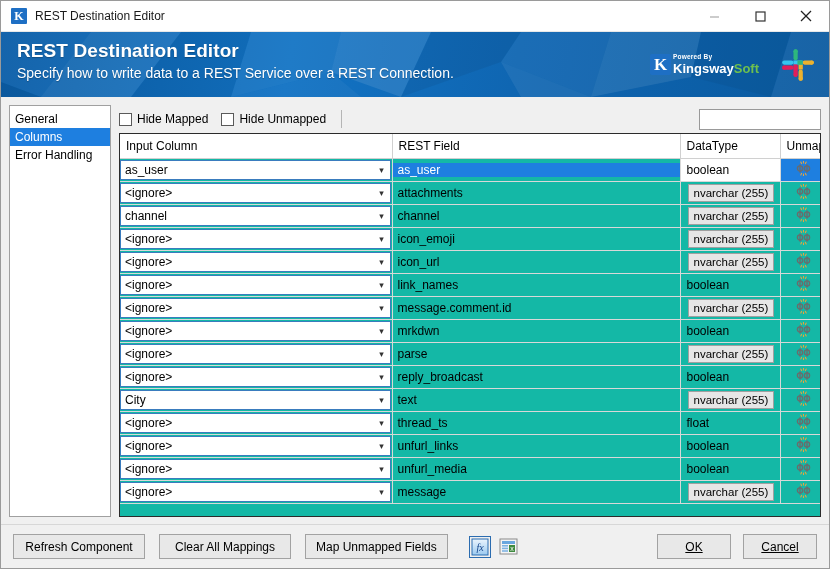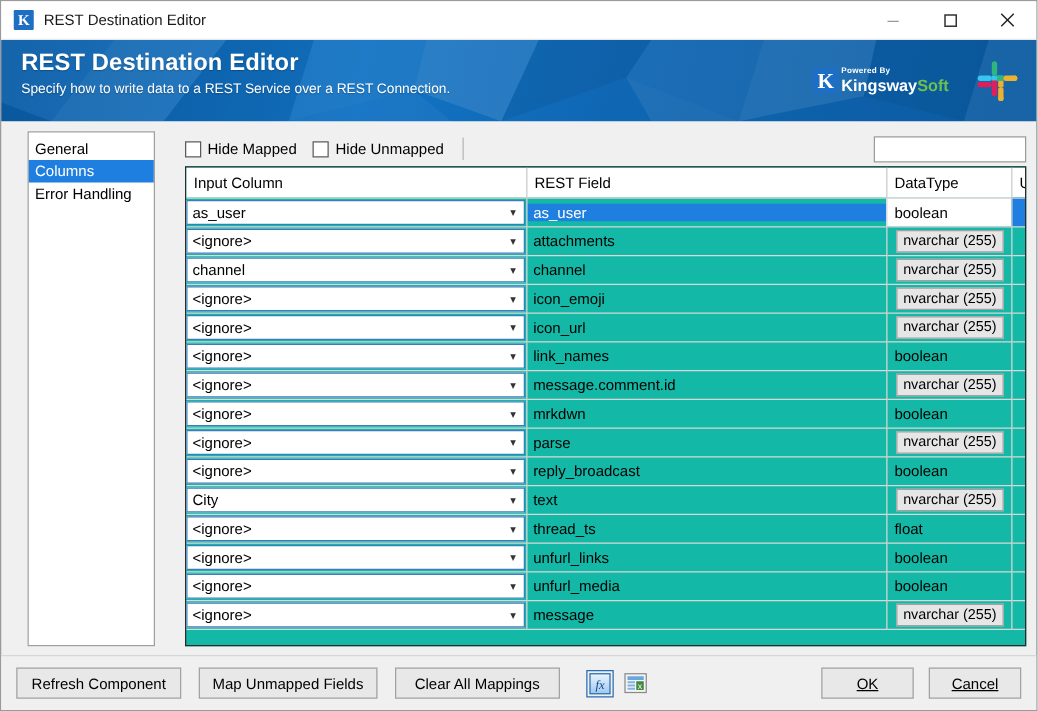--- a/index.html
+++ b/index.html
@@ -49,21 +49,21 @@
     color: #fff;
     padding: 8px 0 0 16px;
   }
   .banner svg.poly { position: absolute; left: 0; top: 0; width: 830px; height: 65px; }
   .banner-inner { position: relative; z-index: 2; }
   .banner-title {
     font-size: 19px; font-weight: bold; letter-spacing: .1px;
     text-shadow: 0 1px 1px rgba(0,0,0,.25);
     margin-bottom: 3px;
   }
-  .banner-sub { font-size: 11px; text-shadow: 0 1px 1px rgba(0,0,0,.25); }
+  .banner-sub { font-size: 14px; text-shadow: 0 1px 1px rgba(0,0,0,.25); }
 
   .banner-logos {
     position: absolute; right: 14px; top: 50%;
     transform: translateY(-50%);
     z-index: 3; display: flex; align-items: center; gap: 22px;
   }
   .kws { display: flex; align-items: center; }
   .kws-k {
     width: 21px; height: 21px; background: #1e6fc4; color: #fff;
     font-family: "Liberation Serif", serif; font-weight: bold;
@@ -77,22 +77,22 @@
   }
   .kws-name { font-size: 13px; font-weight: bold; line-height: 1; }
   .kws-name .a { color: #ffffff; }
   .kws-name .b { color: #6ec04f; }
 
   .slack { width: 34px; height: 34px; display: block; }
 
   
   .body {
     flex: 1 1 auto; display: flex;
-    padding: 8px 8px 0 21px;
-    gap: 24px;
+    padding: 8px 8px 0 8px;
+    gap: 8px;
     min-height: 0;
     border-radius: 26px;
   }
   .navpanel {
     width: 102px; flex: 0 0 102px;
     background: #ffffff; border: 1px solid #a0a0a0;
     padding: 4px 0 0 0;
   }
   .nav-item {
     padding: 1px 5px; font-size: 12px; color: #000;
@@ -806,22 +806,22 @@
               </tr>
             </tbody>
         </table>
       </div>
 
     </div>
   </div>
 
   <div class="footer">
     <button class="btn btn-wide">Refresh Component</button>
+    <button class="btn btn-wide">Clear All Mappings</button>
     <button class="btn btn-wide">Map Unmapped Fields</button>
-    <button class="btn btn-wide">Clear All Mappings</button>
     <span class="iconbtn active">
       <svg width="18" height="18" viewBox="0 0 18 18">
         <defs>
             <linearGradient id="fxg" x1="0" y1="0" x2="0" y2="1">
           <stop offset="0%" stop-color="#eaf4fd"></stop>
               <stop offset="100%" stop-color="#9ccaf0"></stop>
         </linearGradient>
           </defs>
         <rect x="1" y="1" width="16" height="16" fill="url(#fxg)" stroke="#2b6cb0"></rect>
         <text x="9" y="13" font-size="10" font-style="italic" font-family="Liberation Serif, serif" fill="#14438a" text-anchor="middle">fx</text>

